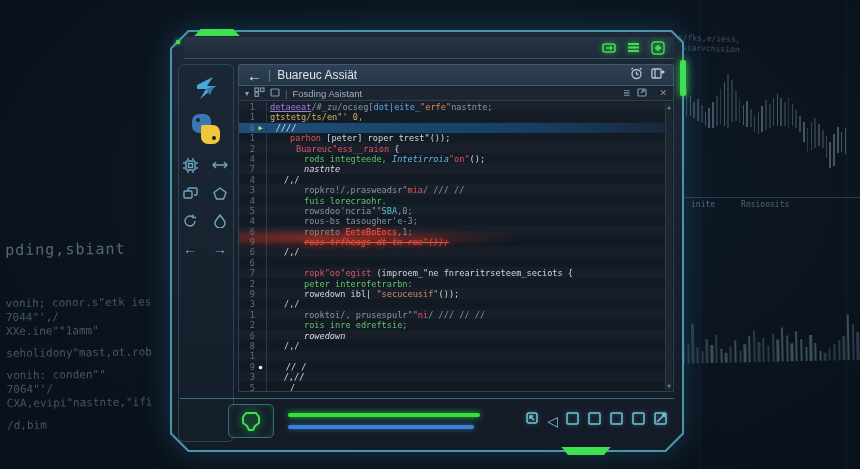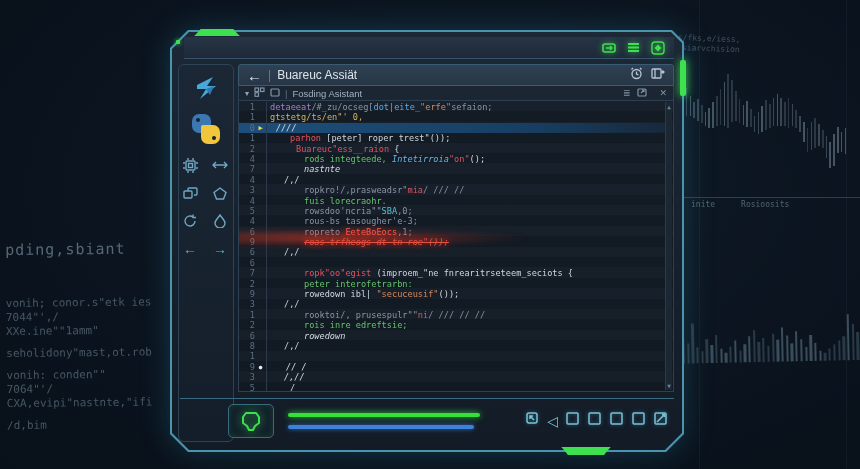--- a/index.html
+++ b/index.html
@@ -89,21 +89,21 @@
       repeating-linear-gradient(180deg, rgba(255,255,255,.018) 0 10.4px, rgba(0,0,0,.05) 10.4px 20.8px),
       linear-gradient(180deg,#141c27,#121a24);
     border:1px solid #2c4154; border-top:none; overflow:hidden;
     font-family:"DejaVu Sans Mono", monospace; font-size:8.6px; }
   .code-lines { position:absolute; inset:1px 8px 1px 0; }
   .cl { display:flex; height:10.4px; line-height:10.4px; white-space:pre; }
   .cl .ln { width:16px; text-align:right; color:#5a7184; flex:none; }
   .cl .mk { width:12px; flex:none; text-align:center; color:#e8d44d; font-size:7px;
     border-right:1px solid #2b3a4c; margin-right:3px; }
   .cl.hl { background:linear-gradient(90deg,#1d4f7c,#173e61 70%, rgba(23,62,97,.3)); }
-  .c-purple { color:#9d7fd4; } .c-gold { color:#d4b45a; } .c-white { color:#cfd6de; }
+  .c-purple { color:#9d7fd4;text-decoration:underline; } .c-gold { color:#d4b45a; } .c-white { color:#cfd6de; }
   .c-whitei { color:#d6dce4; font-style:italic; }
   .c-red { color:#e0535f; } .c-green { color:#63c56a; } .c-blue { color:#5aa8e8; }
   .c-bluei { color:#6db4e8; font-style:italic; } .c-gray { color:#8795a5; }
   .c-orange { color:#d2885f; } .c-teal { color:#56c2d6; }
   .c-redglow { color:#ff5a4d; text-shadow:0 0 6px rgba(255,70,50,.9); }
   .c-redstrike { color:#e05548; text-decoration:line-through; text-shadow:0 0 7px rgba(255,70,50,.8); font-style:italic; }
   .red-streak { position:absolute; left:-80px; top:124px; width:120%; height:26px; pointer-events:none;
     background:radial-gradient(ellipse 55% 50% at 30% 50%, rgba(255,64,40,.5), rgba(255,64,40,.12) 55%, transparent 75%);
     filter:blur(2px); }
   .scrollbar { position:absolute; right:1px; top:1px; bottom:1px; width:7px; background:#1c2734;
@@ -359,21 +359,21 @@
       <span class="r">
         <svg width="10" height="9" viewBox="0 0 10 9">
             <rect x="1" y="1" width="8" height="7" rx="1"></rect>
             <path d="M4 5l3-3M5 2h2v2"></path>
           </svg>
       </span>
       <span class="r">✕</span>
     </div>
     <div class="editor">
       <div class="code-lines" id="code-lines">
-          <div class="cl"><span class="ln">1</span><span class="mk"></span><span style="padding-left: 0px;"><span class="c-purple">detaeeat</span><span class="c-gray">/#_zu/ocseg[</span><span class="c-blue">dot|eite_</span><span class="c-orange">"erfe"</span><span class="c-gray">sefaion;</span></span></div>
+          <div class="cl"><span class="ln">1</span><span class="mk"></span><span style="padding-left: 0px;"><span class="c-purple">detaeeat</span><span class="c-gray">/#_zu/ocseg[</span><span class="c-blue">dot|eite_</span><span class="c-orange">"erfe"</span><span class="c-gray">nastnte;</span></span></div>
           <div class="cl"><span class="ln">1</span><span class="mk"></span><span style="padding-left: 0px;"><span class="c-gold">gtstetg/ts/en"' 0,</span></span></div>
           <div class="cl hl"><span class="ln">0</span><span class="mk">▶</span><span style="padding-left: 6px;"><span class="c-whitei">////</span></span></div>
           <div class="cl"><span class="ln">1</span><span class="mk"></span><span style="padding-left: 20px;"><span class="c-red">parhon</span><span class="c-white"> [peter] roper trest"());</span></span></div>
           <div class="cl"><span class="ln">2</span><span class="mk"></span><span style="padding-left: 26px;"><span class="c-red">Buareuc"ess__raion</span><span class="c-white"> {</span></span></div>
           <div class="cl"><span class="ln">4</span><span class="mk"></span><span style="padding-left: 34px;"><span class="c-green">rods integteede,</span><span class="c-bluei"> Intetirroia</span><span class="c-red">"on"</span><span class="c-white">();</span></span></div>
           <div class="cl"><span class="ln">7</span><span class="mk"></span><span style="padding-left: 34px;"><span class="c-whitei">nastnte</span></span></div>
           <div class="cl"><span class="ln">4</span><span class="mk"></span><span style="padding-left: 14px;"><span class="c-white">/,/</span></span></div>
           <div class="cl"><span class="ln">3</span><span class="mk"></span><span style="padding-left: 34px;"><span class="c-gray">ropkro!/,prasweadsr"</span><span class="c-red">mia</span><span class="c-gray">/ /// //</span></span></div>
           <div class="cl"><span class="ln">4</span><span class="mk"></span><span style="padding-left: 34px;"><span class="c-green">fuis lorecraohr.</span></span></div>
           <div class="cl"><span class="ln">5</span><span class="mk"></span><span style="padding-left: 34px;"><span class="c-gray">rowsdoo'ncria""</span><span class="c-teal">SBA</span><span class="c-gray">,0;</span></span></div>

